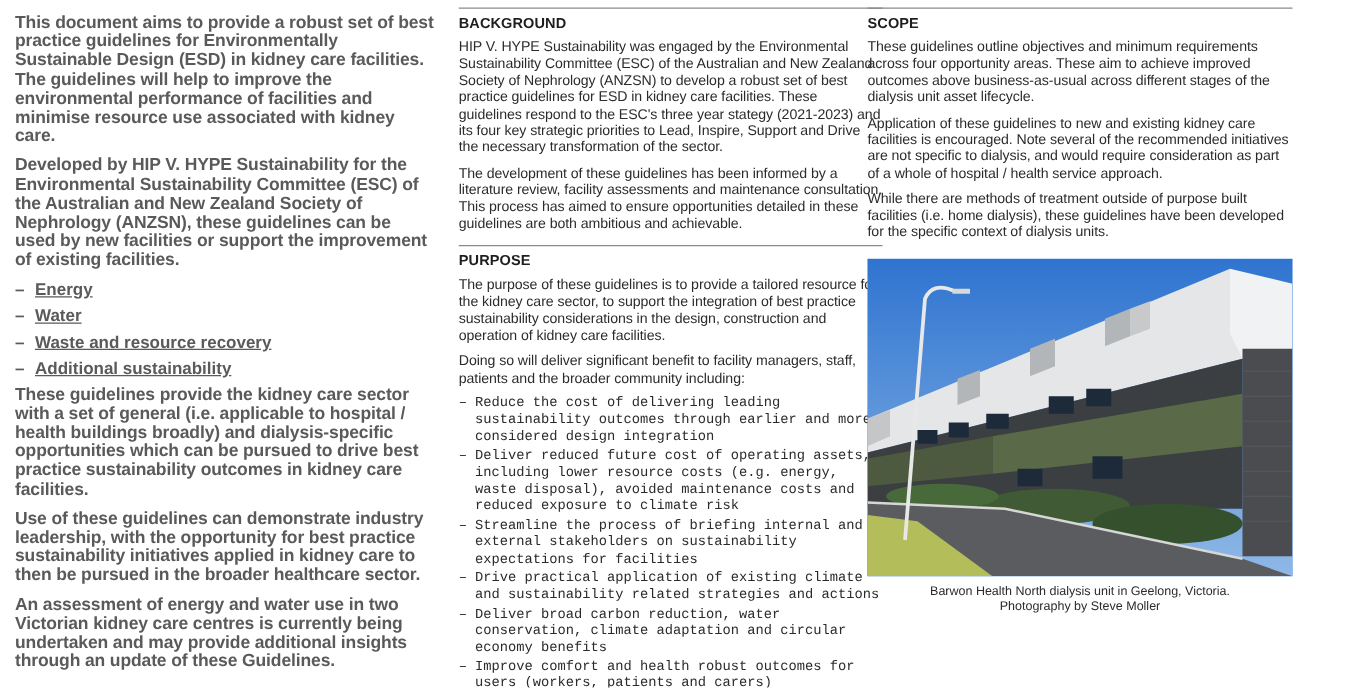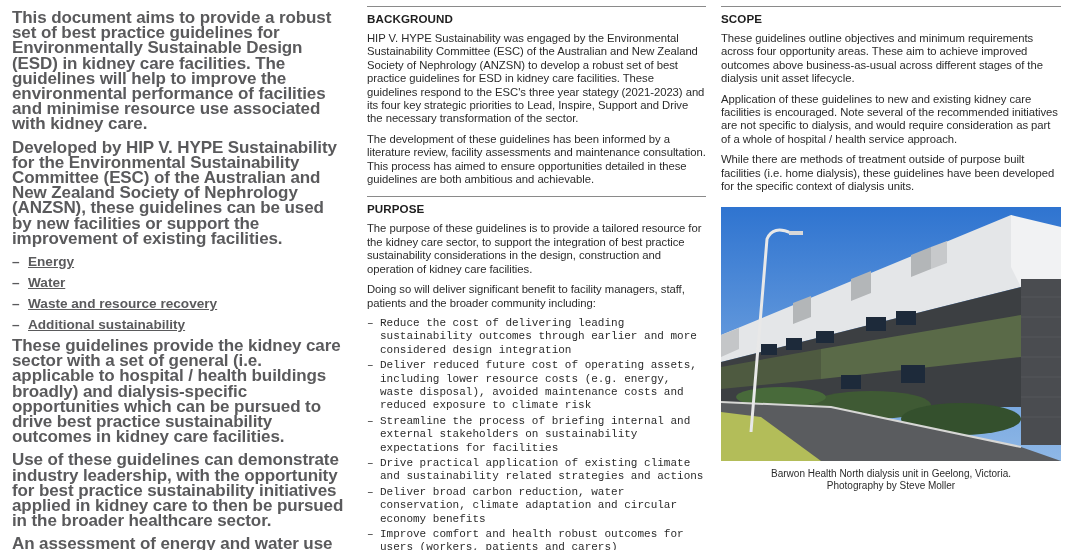--- a/index.html
+++ b/index.html
@@ -1,26 +1,26 @@
 <!DOCTYPE html>
 <html><head>
 <meta charset="utf-8">
 <style>
   html, body { margin: 0; padding: 0; background: #ffffff; }
   body { width: 1079px; height: 550px; position: relative; overflow: hidden;
          font-family: "Liberation Sans", sans-serif; }
   .col { position: absolute; top: 0; }
   #col-left { left: 12px; width: 336px; top: 10px; color: #5a5a5c; }
-  #col-left p { font-size: 17px; line-height: 15.2px; margin: 0 0 8px 0; font-weight: bold; letter-spacing: -0.1px; }
+  #col-left p { font-size: 14px; line-height: 15.2px; margin: 0 0 8px 0; font-weight: bold; letter-spacing: -0.1px; }
   #col-left ul { list-style: none; margin: 0 0 6px 0; padding: 0; text-decoration: underline; }
   #col-left li { font-size: 13.6px; font-weight: bold; line-height: 15px; margin-bottom: 6px; position: relative; padding-left: 16px; }
   #col-left li::before { content: "–"; position: absolute; left: 0; }
 
   #col-mid { left: 367px; width: 339px; color: #2b2b2b; }
-  #col-right { left: 721px; width: 340px; color: #2b2b2b; }
+  #col-right { left: 694px; width: 340px; color: #2b2b2b; }
   .rule { border-top: 1px solid #8a8a8a; margin-top: 6px; }
   .section-head { font-size: 11.6px; font-weight: bold; margin: 5px 0 7px 0; color: #1e1e1e; letter-spacing: 0.1px; }
   .body-p { font-size: 11.3px; line-height: 13.4px; margin: 0 0 7px 0; letter-spacing: -0.05px; }
   ul.dash { list-style: none; margin: 0; padding: 0; }
   ul.dash li { font-size: 11px; line-height: 13.4px; margin-bottom: 2px; position: relative; padding-left: 13px; font-family: Liberation Mono, monospace; }
   ul.dash li::before { content: "–"; position: absolute; left: 0; }
   #purpose-block { margin-top: 10px; }
 
   #photo { position: relative; width: 340px; height: 254px; margin-top: 14px; overflow: hidden; background: #3b82d6; }
   #photo svg { display: block; }

